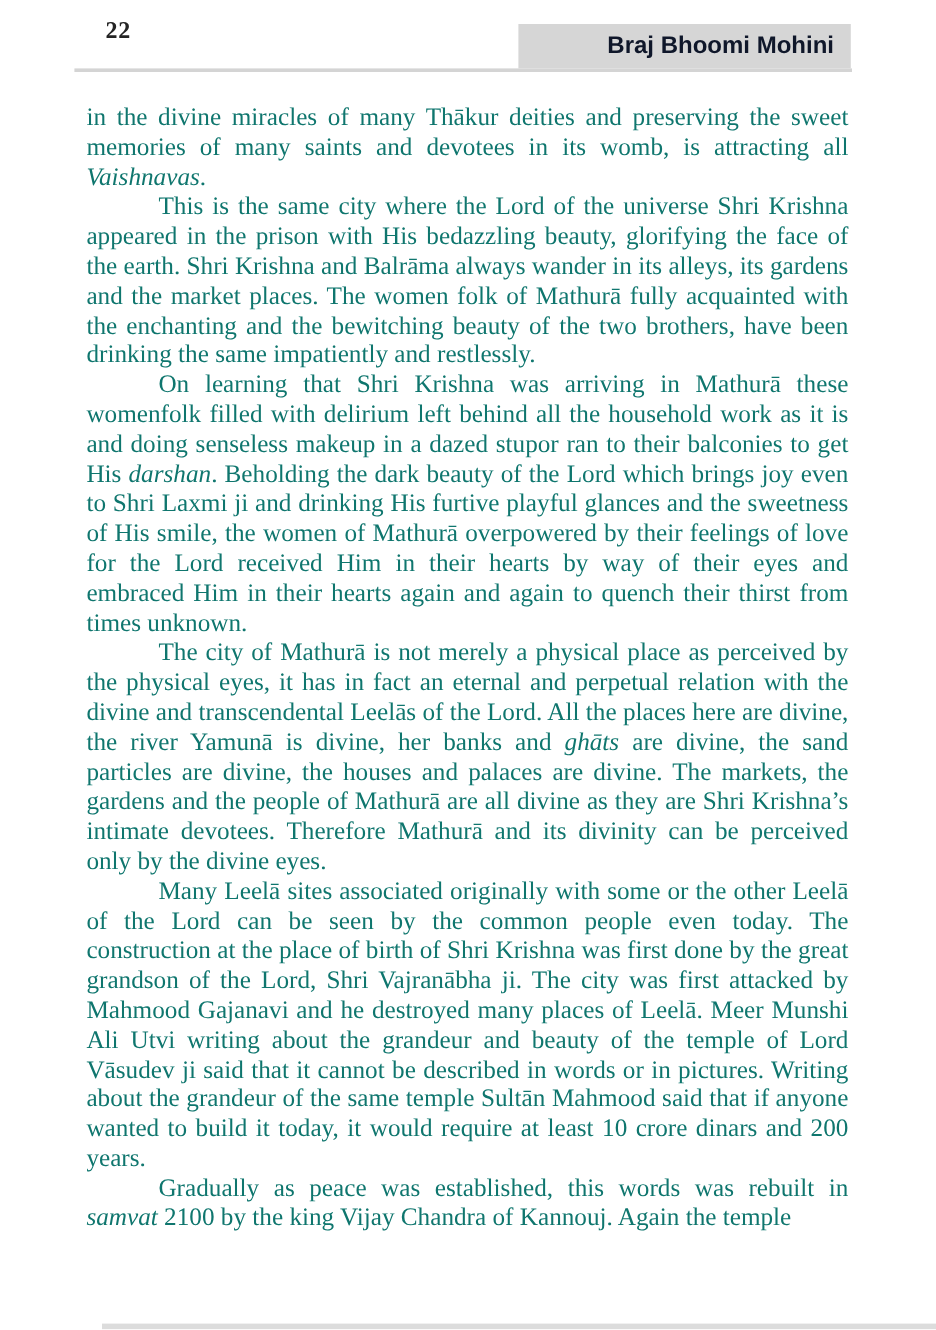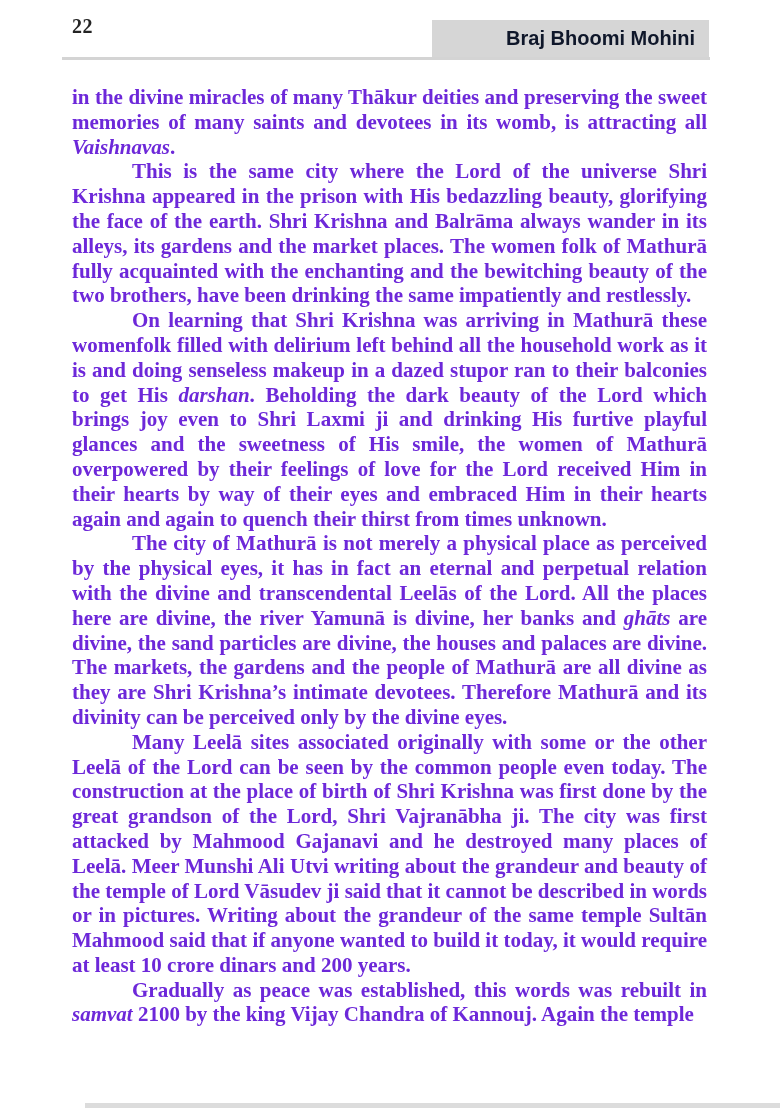--- a/index.html
+++ b/index.html
@@ -10,21 +10,21 @@
   .page {
     position: relative;
     width: 780px;
     height: 1108px;
     background: #ffffff;
     overflow: hidden;
     font-family: "Liberation Serif", serif;
   }
   .page-number {
     position: absolute;
-    left: 72px;
+    left: 88px;
     top: 15px;
     font-size: 20px;
     font-weight: 600;
     letter-spacing: 0.5px;
     color: #242424;
   }
   .header-band {
     position: absolute;
     top: 20px;
     right: 71px;
@@ -50,25 +50,24 @@
     left: 62px;
     width: 648px;
     height: 3px;
     background: #d4d4d4;
   }
   .body-text {
     position: absolute;
     left: 72px;
     top: 85px;
     width: 635px;
-    color: #6d28d9;
+    color: #0f766e;
     font-size: 21px;
     line-height: 24.8px;
     text-align: justify;
-    font-weight: bold;
   }
   .para {
     margin: 0;
     padding: 0;
   }
   .para.indent {
     text-indent: 60px;
   }
   .it {
     font-style: italic;

